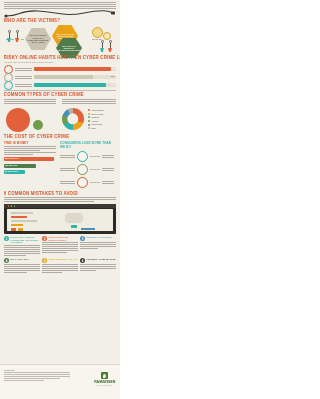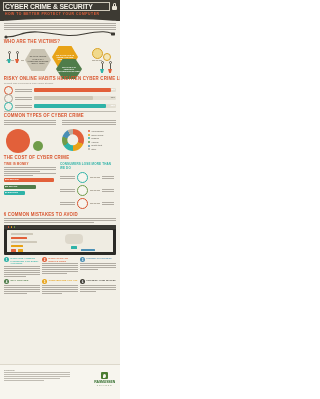--- a/index.html
+++ b/index.html
@@ -112,30 +112,20 @@
   .logo .mark:after{content:"";position:absolute;left:2px;top:1.5px;width:3px;height:4px;
                     background:#f7f5ee;border-radius:50% 50% 50% 0;}
   .logo .name{font-size:3.4px;font-weight:bold;color:#2f6b2a;letter-spacing:-.1px;line-height:4px;}
   .logo .sub{font-size:1.9px;color:#6f8a63;letter-spacing:1px;}
 </style>
 </head>
 <body>
 
 <div class="page">
 
-  <div class="header">
-    <div class="hdr-plate"></div>
-    <div class="hdr-title">CYBER CRIME &amp; SECURITY</div>
-    <div class="hdr-sub">HOW TO BETTER PROTECT YOUR COMPUTER</div>
-    <div class="hdr-lock">
-      <div class="shackle"></div>
-        <div class="body"></div>
-    </div>
-    <div class="hdr-wave"></div>
-  </div>
 
   <div class="intro">
     <div class="lines">
       <i></i>
         <i></i>
         <i></i>
         <i></i>
     </div>
   </div>
 

